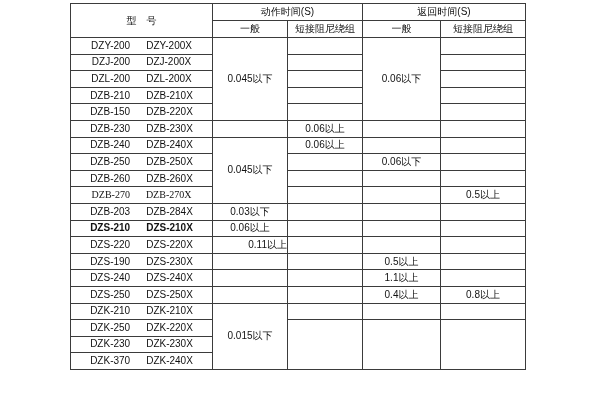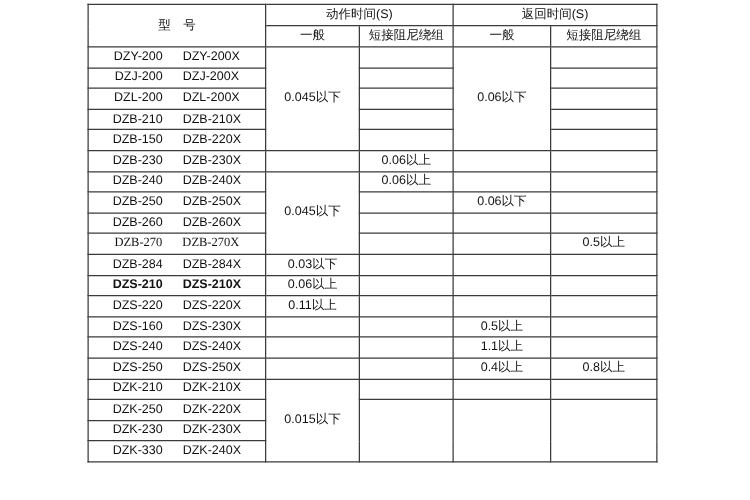--- a/index.html
+++ b/index.html
@@ -180,21 +180,21 @@
                 <span>DZB-270X</span>
               </div>
             </td>
             <td style="border-color: rgb(59, 59, 59); color: rgb(17, 17, 17);"></td>
             <td style="border-color: rgb(59, 59, 59); color: rgb(17, 17, 17);"></td>
             <td style="border-color: rgb(59, 59, 59); color: rgb(17, 17, 17);">0.5以上</td>
           </tr>
           <tr>
             <td style="border-color: rgb(59, 59, 59); color: rgb(17, 17, 17);">
               <div class="model-wrap">
-                <span>DZB-284</span>
+                <span>DZB-203</span>
                 <span>DZB-284X</span>
               </div>
             </td>
             <td style="border-color: rgb(59, 59, 59); color: rgb(17, 17, 17);">0.03以下</td>
             <td style="border-color: rgb(59, 59, 59); color: rgb(17, 17, 17);"></td>
             <td style="border-color: rgb(59, 59, 59); color: rgb(17, 17, 17);"></td>
             <td style="border-color: rgb(59, 59, 59); color: rgb(17, 17, 17);"></td>
           </tr>
           <tr>
             <td style="border-color: rgb(59, 59, 59); color: rgb(17, 17, 17); font-weight: bold;">
@@ -208,29 +208,29 @@
             <td style="border-color: rgb(59, 59, 59); color: rgb(17, 17, 17);"></td>
             <td style="border-color: rgb(59, 59, 59); color: rgb(17, 17, 17);"></td>
           </tr>
           <tr>
             <td style="border-color: rgb(59, 59, 59); color: rgb(17, 17, 17);">
               <div class="model-wrap">
                 <span>DZS-220</span>
                 <span>DZS-220X</span>
               </div>
             </td>
-            <td style="border-color: rgb(59, 59, 59); color: rgb(17, 17, 17);">0.11以上</td>
-            <td style="border-color: rgb(59, 59, 59); color: rgb(17, 17, 17);"></td>
-            <td style="border-color: rgb(59, 59, 59); color: rgb(17, 17, 17);"></td>
-            <td style="border-color: rgb(59, 59, 59); color: rgb(17, 17, 17);"></td>
-          </tr>
-          <tr>
-            <td style="border-color: rgb(59, 59, 59); color: rgb(17, 17, 17);">
-              <div class="model-wrap">
-                <span>DZS-160</span>
+            <td style="border-color: rgb(59, 59, 59); color: rgb(17, 17, 17); text-align: right;">0.11以上</td>
+            <td style="border-color: rgb(59, 59, 59); color: rgb(17, 17, 17);"></td>
+            <td style="border-color: rgb(59, 59, 59); color: rgb(17, 17, 17);"></td>
+            <td style="border-color: rgb(59, 59, 59); color: rgb(17, 17, 17);"></td>
+          </tr>
+          <tr>
+            <td style="border-color: rgb(59, 59, 59); color: rgb(17, 17, 17);">
+              <div class="model-wrap">
+                <span>DZS-190</span>
                 <span>DZS-230X</span>
               </div>
             </td>
             <td style="border-color: rgb(59, 59, 59); color: rgb(17, 17, 17);"></td>
             <td style="border-color: rgb(59, 59, 59); color: rgb(17, 17, 17);"></td>
             <td style="border-color: rgb(59, 59, 59); color: rgb(17, 17, 17);">0.5以上</td>
             <td style="border-color: rgb(59, 59, 59); color: rgb(17, 17, 17);"></td>
           </tr>
           <tr>
             <td style="border-color: rgb(59, 59, 59); color: rgb(17, 17, 17);">
@@ -283,21 +283,21 @@
             <td style="border-color: rgb(59, 59, 59); color: rgb(17, 17, 17);">
               <div class="model-wrap">
                 <span>DZK-230</span>
                 <span>DZK-230X</span>
               </div>
             </td>
           </tr>
           <tr>
             <td style="border-color: rgb(59, 59, 59); color: rgb(17, 17, 17);">
               <div class="model-wrap">
-                <span>DZK-330</span>
+                <span>DZK-370</span>
                 <span>DZK-240X</span>
               </div>
             </td>
           </tr>
         </tbody>
     </table>
   </div>
 </div>
 
 </body></html>

